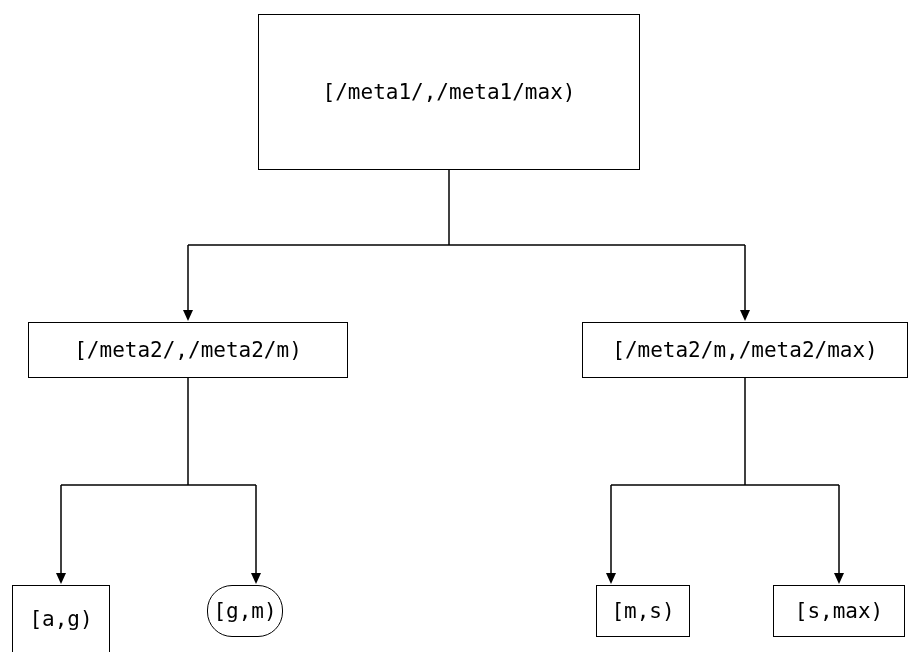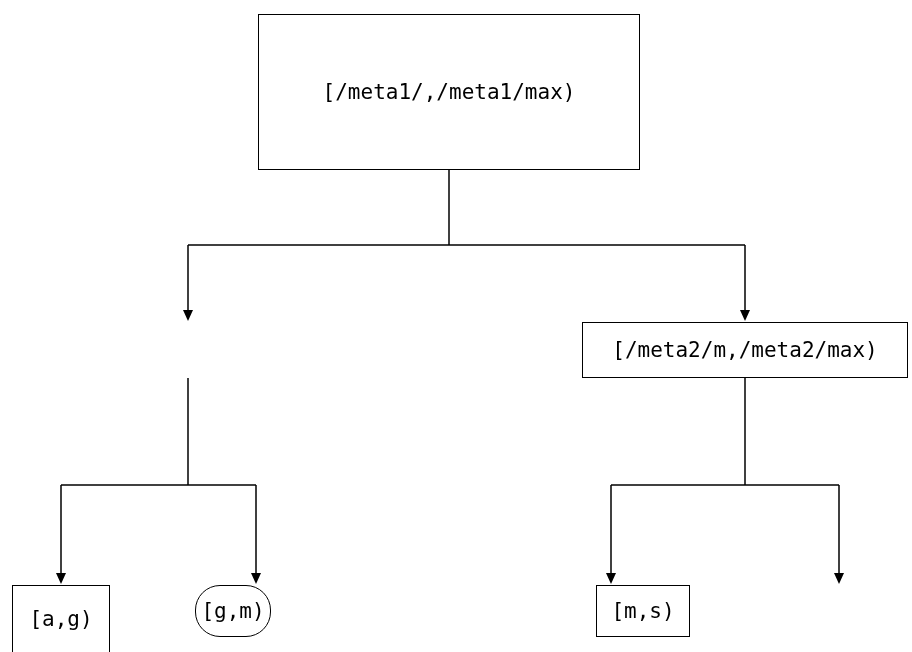--- a/index.html
+++ b/index.html
@@ -34,21 +34,21 @@
     box-sizing: border-box;
   }
   .node span {
     font-size: 21px;
     white-space: nowrap;
   }
   .node-root   { left: 258px; top: 14px;  width: 382px; height: 156px; }
   .node-l2a    { left: 28px;  top: 322px; width: 320px; height: 56px; }
   .node-l2b    { left: 582px; top: 322px; width: 326px; height: 56px; }
   .node-leaf1  { left: 12px;  top: 585px; width: 98px;  height: 68px; }
-  .node-leaf2  { left: 195px; top: 585px; width: 76px;  height: 52px; border-radius: 25px; }
+  .node-leaf2  { left: 207px; top: 585px; width: 76px;  height: 52px; border-radius: 25px; }
   .node-leaf3  { left: 564px; top: 585px; width: 94px;  height: 52px; margin-left: 32px; }
   .node-leaf4  { left: 773px; top: 585px; width: 132px; height: 52px; }
   .edge {
     stroke: #000000;
     stroke-width: 1.5;
     fill: none;
   }
   .arrow {
     fill: #000000;
     stroke: none;
@@ -86,31 +86,37 @@
       <line class="edge" x1="839" y1="485" x2="839" y2="574"></line>
       <polygon class="arrow" points="606,573 616,573 611,584"></polygon>
       <polygon class="arrow" points="834,573 844,573 839,584"></polygon>
     </g>
   </svg>
 
   <div class="node node-root">
     <span>[/meta1/,/meta1/max)</span>
   </div>
 
+  <div class="node node-l2a">
+    <span>[/meta2/,/meta2/m)</span>
+  </div>
 
   <div class="node node-l2b">
     <span>[/meta2/m,/meta2/max)</span>
   </div>
 
   <div class="node node-leaf1">
     <span>[a,g)</span>
   </div>
 
   <div class="node node-leaf2">
     <span>[g,m)</span>
   </div>
 
   <div class="node node-leaf3">
     <span>[m,s)</span>
   </div>
 
+  <div class="node node-leaf4">
+    <span>[s,max)</span>
+  </div>
 
 </div>
 
 </body></html>

